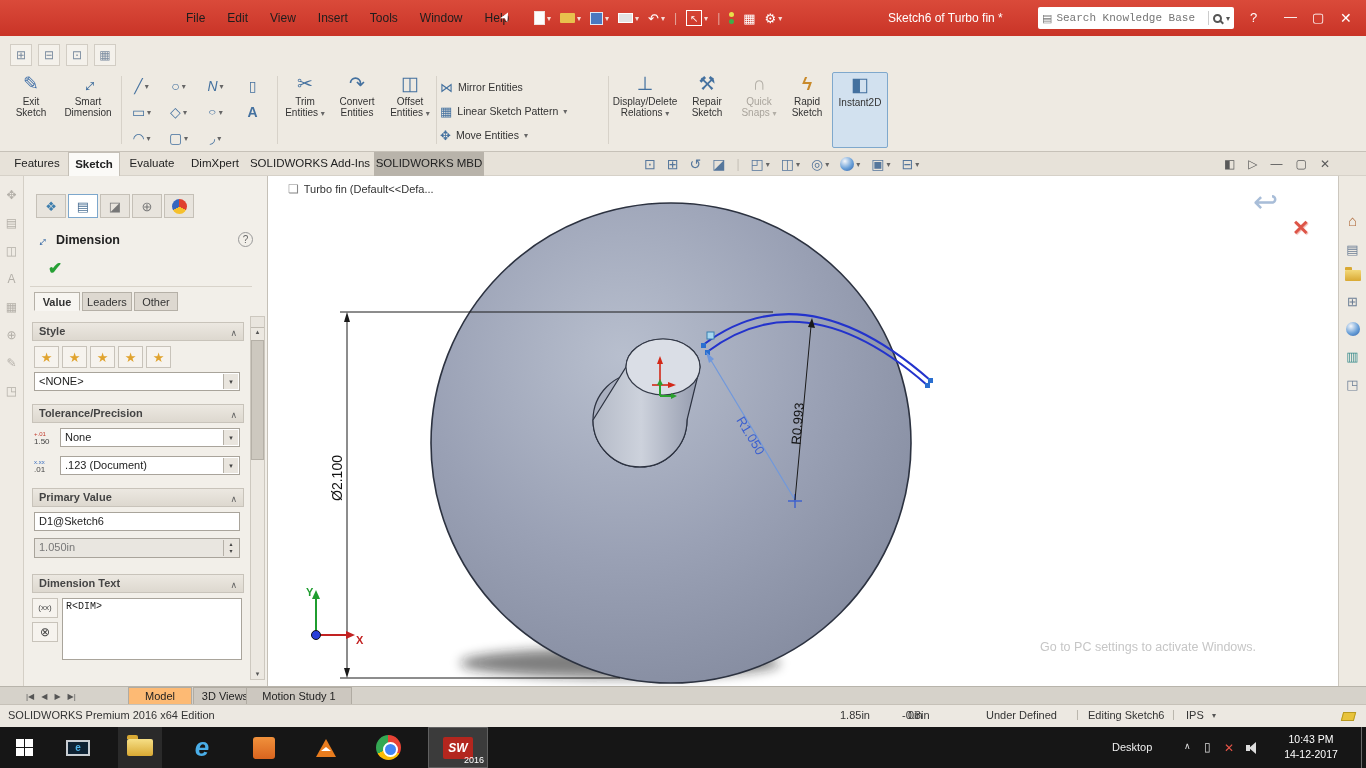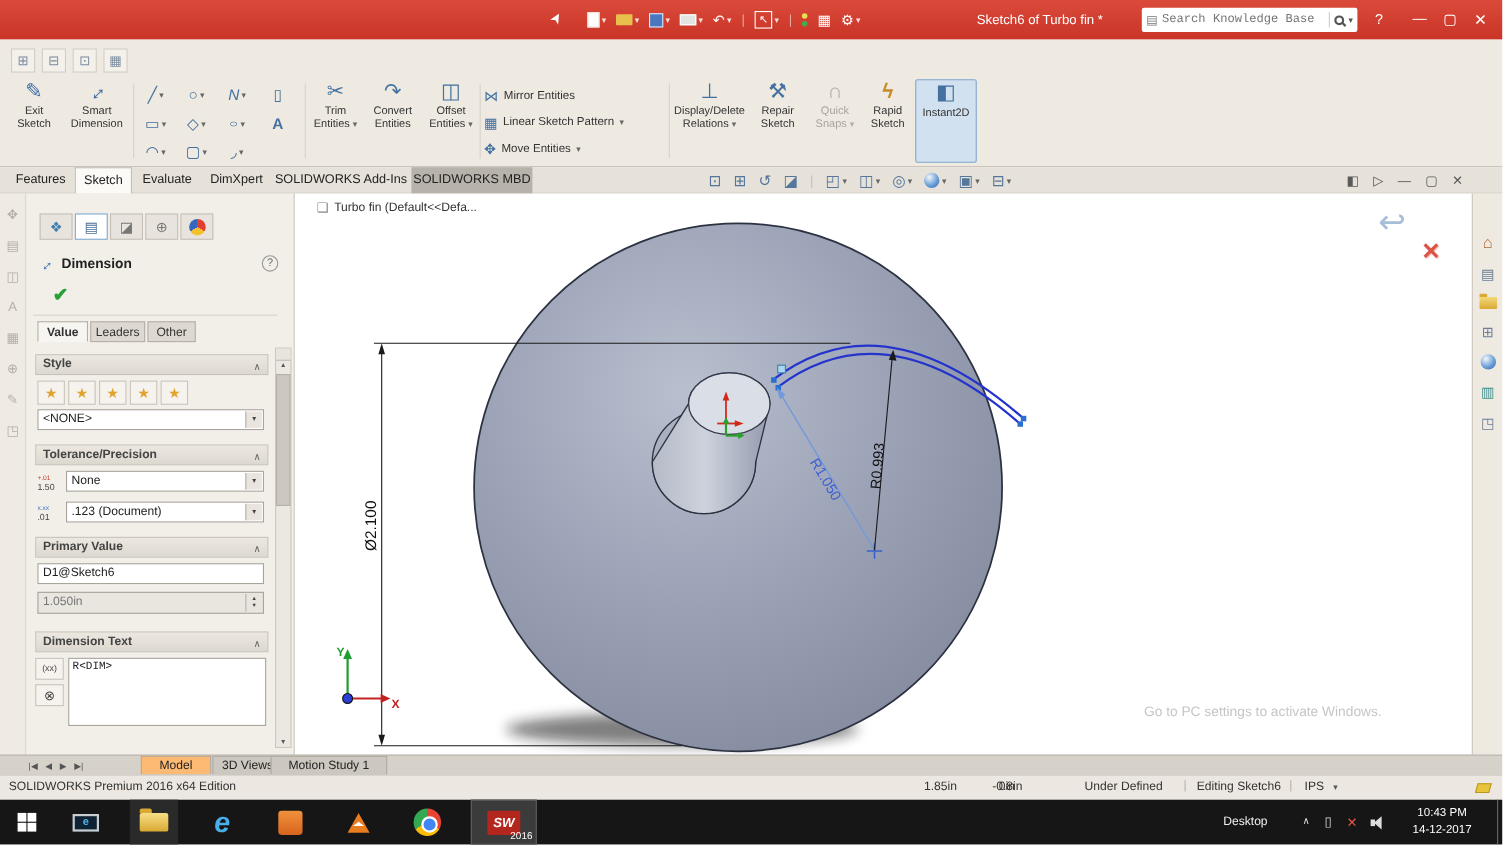--- a/index.html
+++ b/index.html
@@ -32,21 +32,21 @@
 .rsep{position:absolute;top:40px;height:68px;border-left:1px solid #d7d2c9}
 .cell{position:absolute;width:35px;height:24px;display:flex;align-items:center;justify-content:center;gap:2px;color:#44719f;font-size:14px}
 .rrow{position:absolute;left:440px;width:166px;height:22px;display:flex;align-items:center;gap:5px;font-size:10.5px;color:#333;text-align:left}
 .rrow .ric{font-size:13px;height:auto;line-height:13px}
 .sel2d{background:#d2e1ef;border:1px solid #7fa8cc;border-radius:2px}
 .grayed{color:#a9a49c}
 .grayed .ric{color:#b2aea6}
 
 .tabstrip{left:0;top:152px;width:1366px;height:24px;background:#e7e2d9;border-bottom:1px solid #d6d1c8}
 .tab{position:absolute;top:0;height:24px;line-height:23px;text-align:center;font-size:11.5px;color:#222}
-.tab.active{background:#fbfaf7;border:1px solid #c4bfb6;border-bottom:none;font-weight:normal}
+.tab.active{background:#fbfaf7;border:1px solid #c4bfb6;border-bottom:none;font-weight:bold}
 .tab.dark{background:#b8b3aa}
 .hudic{color:#56779c;font-size:14px}
 
 .sidestrip{left:0;top:176px;width:24px;height:510px;background:#efebe4;border-right:1px solid #d4cfc6;display:flex;flex-direction:column;align-items:center;gap:14px;padding-top:12px}
 .sidestrip span{color:#b3afa8;font-size:12px}
 .panel{left:24px;top:176px;width:244px;height:510px;background:#f2efe9;border-right:1px solid #c5c0b7}
 .pmtab{width:30px;height:24px;background:#e8e4dd;border:1px solid #c5c0b7;display:flex;align-items:center;justify-content:center;font-size:13px;color:#4a6f94}
 .pmtab.active{background:#fff;border-color:#7da7cc}
 .wheel{width:15px;height:15px;border-radius:50%;background:conic-gradient(#e04030 0 120deg,#f5c02d 120deg 240deg,#3566c0 240deg 360deg)}
 .hdr{position:absolute;left:8px;width:212px;height:19px;background:linear-gradient(#ece8e1,#ddd8cf);border:1px solid #c8c3ba;font-size:11px;font-weight:bold;color:#444;line-height:17px;padding-left:6px;text-align:left}
@@ -85,20 +85,29 @@
 .spk{position:relative;width:13px;height:12px}
 .spk:before{content:"";position:absolute;left:0;top:3px;width:4px;height:6px;background:#ddd}
 .spk:after{content:"";position:absolute;left:3px;top:0;border-top:6px solid transparent;border-bottom:6px solid transparent;border-right:7px solid #ddd}
 </style>
 </head>
 <body>
 
 <div class="screen">
 
   <div class="abs titlebar">
+    <div class="abs flex" style="left:186px;top:0;height:36px;gap:22px">
+      <span class="menu-item">File</span>
+      <span class="menu-item">Edit</span>
+      <span class="menu-item">View</span>
+      <span class="menu-item">Insert</span>
+      <span class="menu-item">Tools</span>
+      <span class="menu-item">Window</span>
+      <span class="menu-item">Help</span>
+    </div>
     <span class="abs" style="left:500px;top:9px;color:#fff;font-size:13px;transform:rotate(-60deg)">➤</span>
     <div class="abs flex" style="left:534px;top:0;height:36px;gap:9px">
       <span class="flex" style="gap:2px">
           <i class="pg"></i>
           <span class="dd">▾</span>
         </span>
       <span class="flex" style="gap:2px">
           <i class="fo"></i>
           <span class="dd">▾</span>
         </span>

